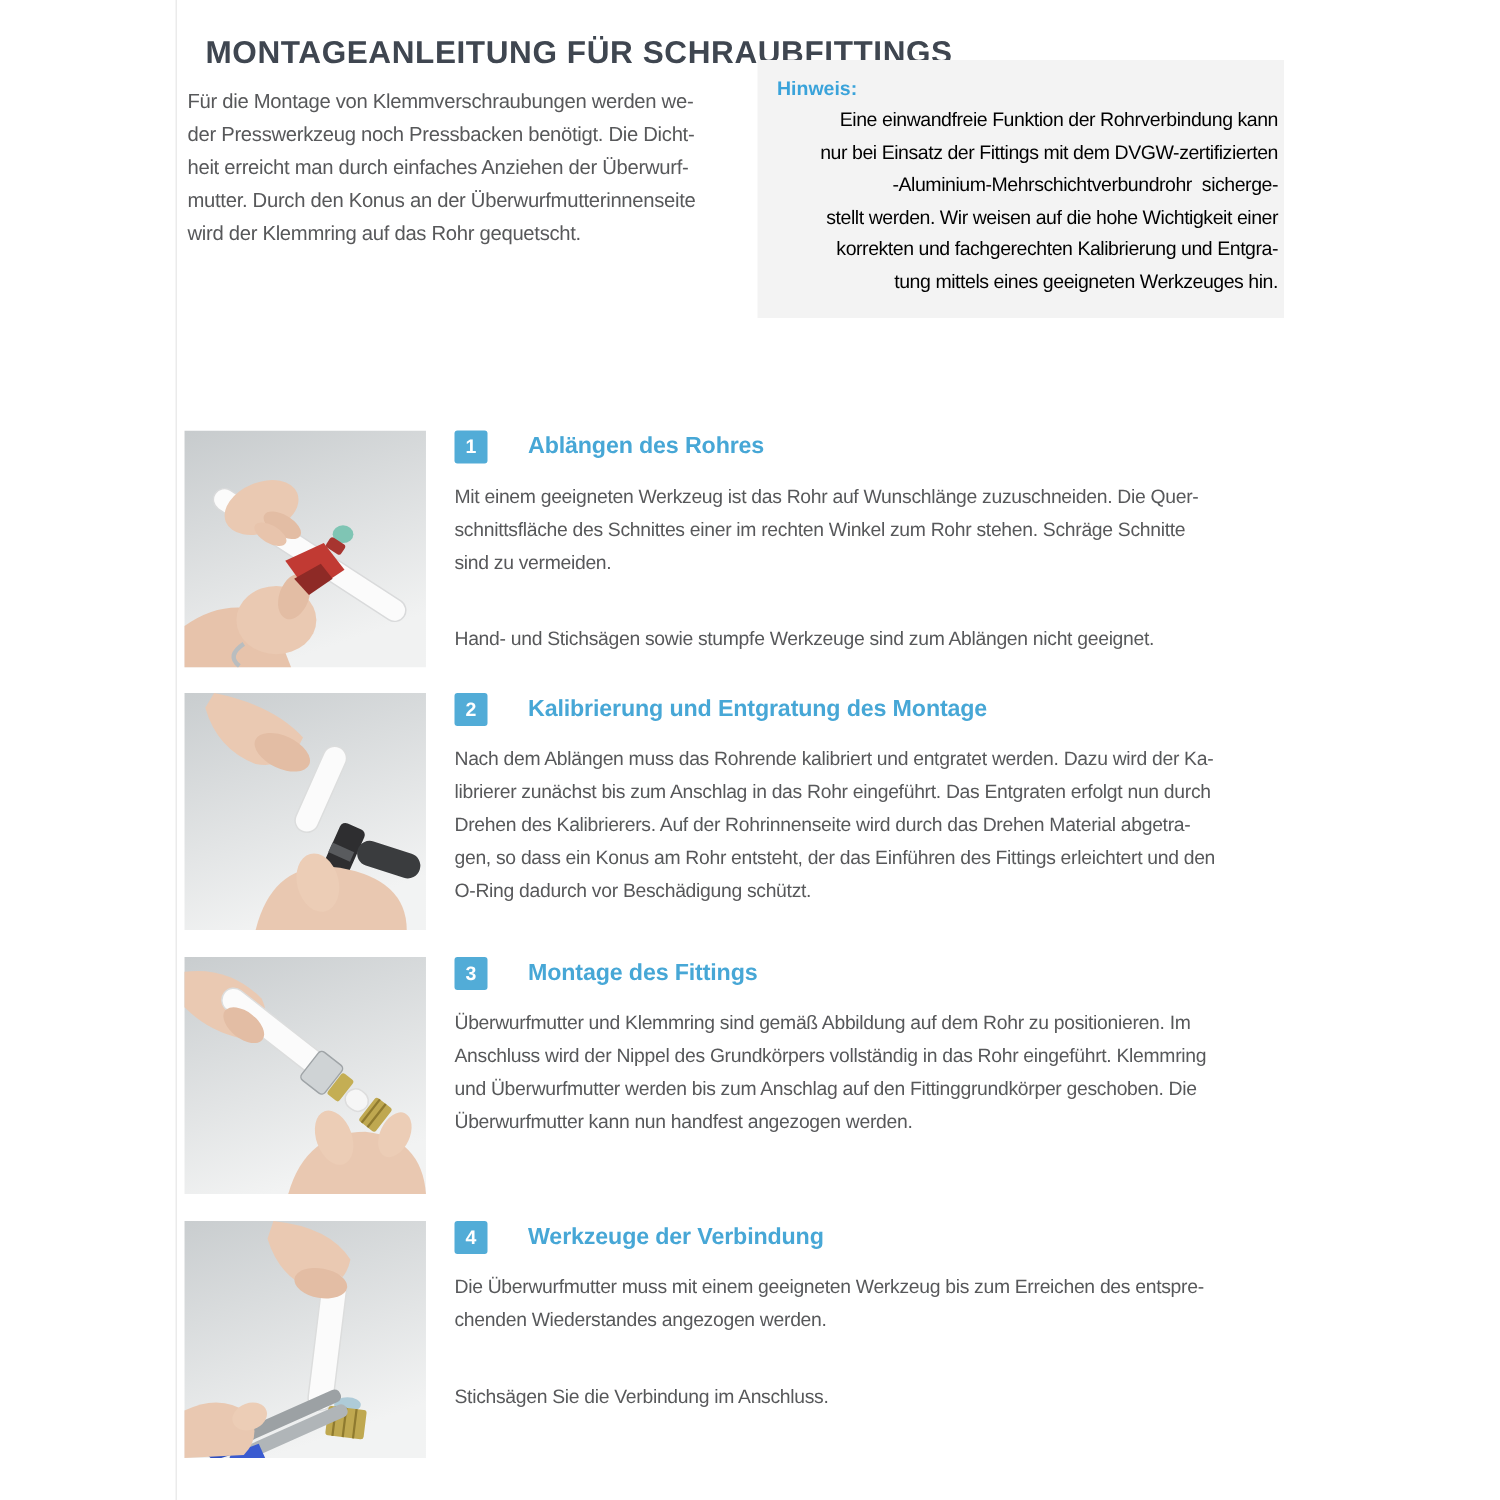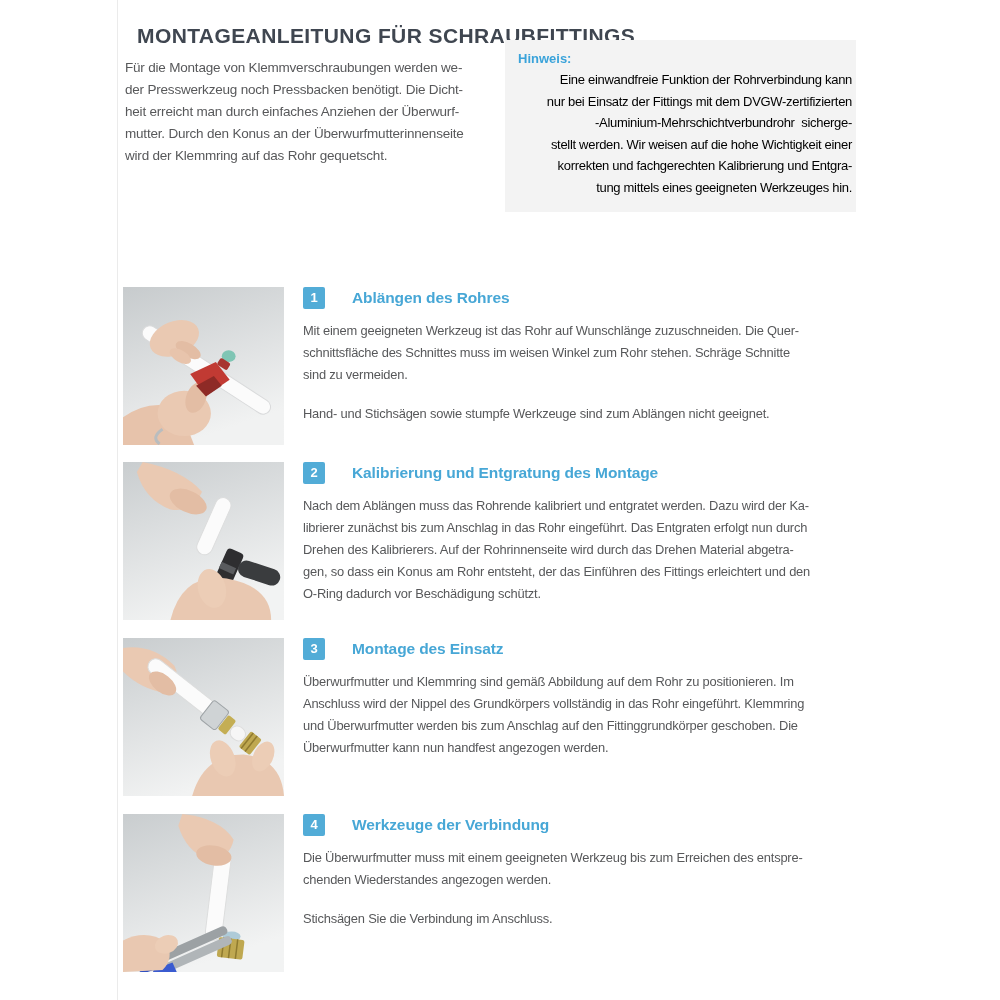--- a/index.html
+++ b/index.html
@@ -42,21 +42,21 @@
     border-radius:2px; flex:0 0 22px;
   }
   .step-title {
     margin-left:27px; font-size:15.5px; font-weight:bold; color:#47a7d6;
     letter-spacing:-0.1px;
   }
   .step-para {
     margin-top:11px; font-size:12.9px; line-height:22px; letter-spacing:-0.2px;
     color:#57585a; white-space:pre-wrap;
   }
-  .step-para + .step-para { margin-top:17px; }
+  .step-para + .step-para { margin-top:29px; }
 
   .step-1 { top:287px; } .step-2 { top:462px; } .step-3 { top:638px; } .step-4 { top:814px; }
 </style>
 </head>
 <body>
 
 <div class="page">
   <div class="frame-line left"></div>
   <div class="frame-line right"></div>
 
@@ -101,21 +101,21 @@
       <path d="M74,100 l18,-10 l8,10 l-16,11 z" fill="#8e2a26"></path>
       <ellipse cx="107" cy="70" rx="7" ry="6" fill="#7fc5b4"></ellipse>
       <rect x="96" y="74" width="12" height="8" rx="2" fill="#a73530" transform="rotate(33 102 78)"></rect>
     </svg>
     <div class="step-body">
       <div class="step-heading">
         <span class="step-num">1</span>
         <span class="step-title">Ablängen des Rohres</span>
       </div>
       <div class="step-para">Mit einem geeigneten Werkzeug ist das Rohr auf Wunschlänge zuzuschneiden. Die Quer-
-schnittsfläche des Schnittes muss im weisen Winkel zum Rohr stehen. Schräge Schnitte
+schnittsfläche des Schnittes einer im rechten Winkel zum Rohr stehen. Schräge Schnitte
 sind zu vermeiden.</div>
       <div class="step-para">Hand- und Stichsägen sowie stumpfe Werkzeuge sind zum Ablängen nicht geeignet.</div>
     </div>
   </div>
 
   <div class="step step-2">
     <svg class="step-photo" viewBox="0 0 163 160" xmlns="http://www.w3.org/2000/svg">
       <defs>
           <linearGradient id="g2" x1="0" y1="0" x2="0.35" y2="1">
         <stop offset="0" stop-color="#c9cdcf"></stop>
@@ -165,21 +165,21 @@
         <line x1="134" y1="70" x2="134" y2="90" stroke="#8f7a2f" stroke-width="1.5"></line>
         <line x1="139" y1="70" x2="139" y2="90" stroke="#8f7a2f" stroke-width="1.5"></line>
       </g>
       <path d="M70,160 Q82,118 122,118 Q160,122 163,160 Z" fill="#e9c8b1"></path>
       <ellipse cx="101" cy="122" rx="12" ry="19" fill="#eccdb6" transform="rotate(-20 101 122)"></ellipse>
       <ellipse cx="142" cy="120" rx="10" ry="16" fill="#eccdb6" transform="rotate(25 142 120)"></ellipse>
     </svg>
     <div class="step-body">
       <div class="step-heading">
         <span class="step-num">3</span>
-        <span class="step-title">Montage des Einsatz</span>
+        <span class="step-title">Montage des Fittings</span>
       </div>
       <div class="step-para">Überwurfmutter und Klemmring sind gemäß Abbildung auf dem Rohr zu positionieren. Im
 Anschluss wird der Nippel des Grundkörpers vollständig in das Rohr eingeführt. Klemmring
 und Überwurfmutter werden bis zum Anschlag auf den Fittinggrundkörper geschoben. Die
 Überwurfmutter kann nun handfest angezogen werden.</div>
     </div>
   </div>
 
   <div class="step step-4">
     <svg class="step-photo" viewBox="0 0 163 160" xmlns="http://www.w3.org/2000/svg">

